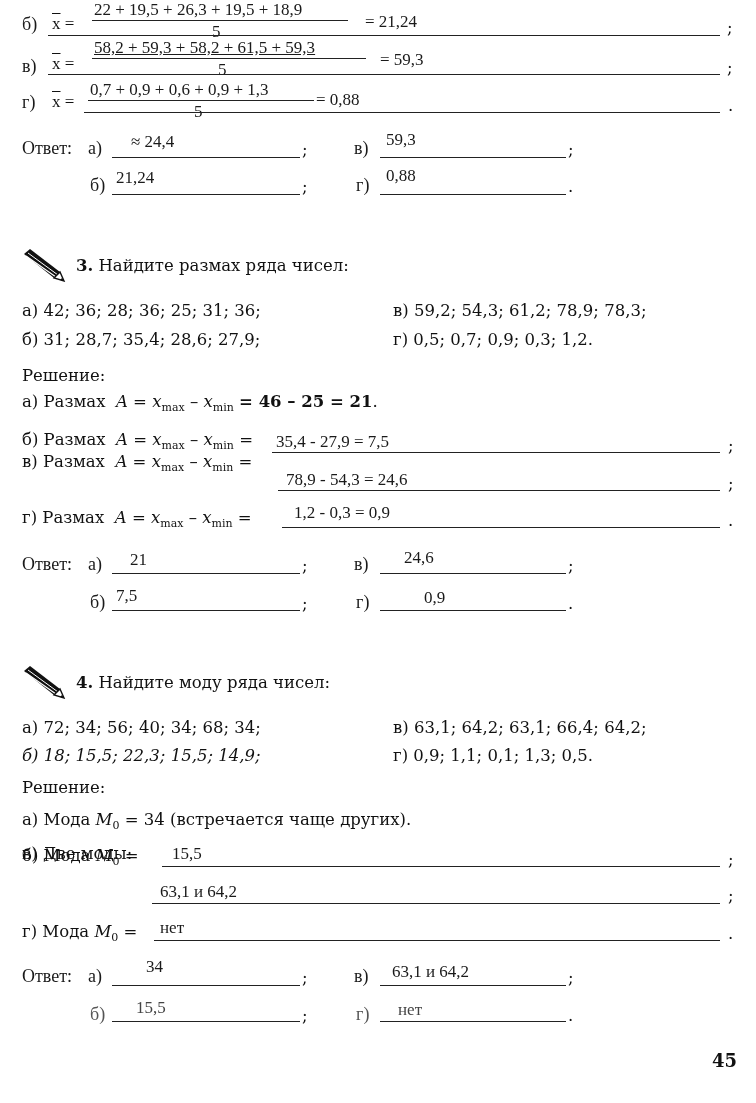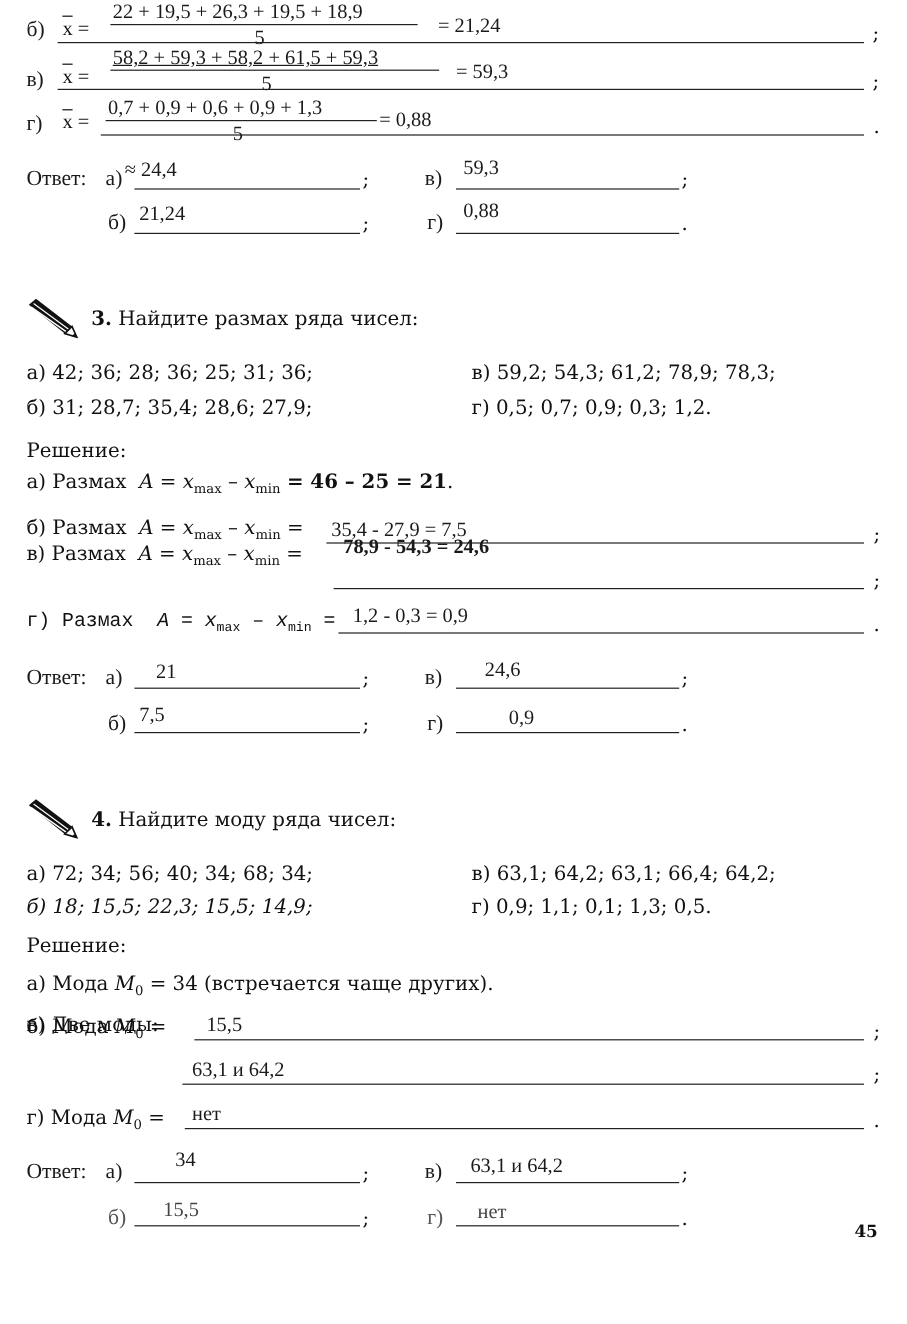--- a/index.html
+++ b/index.html
@@ -56,21 +56,21 @@
     </div>
     <span class="abs hand" style="left:316px;top:90px;">=  0,88</span>
     <div class="uline" style="left:84px;top:112px;width:636px;"></div>
     <span class="abs print" style="left:728px;top:96px;">.</span>
   </div>
 </div>
 
 <div>
   <span class="abs hand" style="left:22px;top:138px;font-size:18px;">Ответ:</span>
   <span class="abs hand" style="left:88px;top:138px;font-size:18px;">а)</span>
-  <span class="abs hand" style="left:104px;top:132px;">≈ 24,4</span>
+  <span class="abs hand" style="left:131px;top:132px;">≈ 24,4</span>
   <div class="uline" style="left:112px;top:157px;width:188px;"></div>
   <span class="abs print" style="left:302px;top:140px;">;</span>
 
   <span class="abs hand" style="left:354px;top:138px;font-size:18px;">в)</span>
   <span class="abs hand" style="left:386px;top:130px;">59,3</span>
   <div class="uline" style="left:380px;top:157px;width:186px;"></div>
   <span class="abs print" style="left:568px;top:140px;">;</span>
 
   <span class="abs hand" style="left:90px;top:175px;font-size:18px;">б)</span>
   <span class="abs hand" style="left:116px;top:168px;">21,24</span>
@@ -113,25 +113,25 @@
     <span class="math-i">A</span> = <span class="math-i">x</span><sub>max</sub> – <span class="math-i">x</span><sub>min</sub> =
   </div>
   <span class="abs hand" style="left:276px;top:432px;">35,4 - 27,9 = 7,5</span>
   <div class="uline" style="left:272px;top:452px;width:448px;"></div>
   <span class="abs print" style="left:728px;top:436px;">;</span>
 
   <div class="abs print" style="left:22px;top:452px;text-align:center;">
     <span>в) Размах</span>&nbsp;
     <span class="math-i">A</span> = <span class="math-i">x</span><sub>max</sub> – <span class="math-i">x</span><sub>min</sub> =
   </div>
-  <span class="abs hand" style="left:286px;top:446px;font-weight:bold;">78,9 - 54,3 = 24,6</span>
+  <span class="abs hand" style="left:286px;top:470px;">78,9 - 54,3 = 24,6</span>
   <div class="uline" style="left:278px;top:490px;width:442px;"></div>
   <span class="abs print" style="left:728px;top:474px;">;</span>
 
-  <div class="abs print" style="left:22px;top:508px;font-family:Liberation Mono, monospace;">
+  <div class="abs print" style="left:22px;top:508px;">
     <span>г)  Размах</span>&nbsp;
     <span class="math-i">A</span> = <span class="math-i">x</span><sub>max</sub> – <span class="math-i">x</span><sub>min</sub> =
   </div>
   <span class="abs hand" style="left:294px;top:503px;">1,2 - 0,3 = 0,9</span>
   <div class="uline" style="left:282px;top:527px;width:438px;"></div>
   <span class="abs print" style="left:728px;top:511px;">.</span>
 
   <div>
     <span class="abs hand" style="left:22px;top:554px;font-size:18px;">Ответ:</span>
     <span class="abs hand" style="left:88px;top:554px;font-size:18px;">а)</span>
@@ -219,13 +219,13 @@
     <div class="uline" style="left:112px;top:1021px;width:188px;"></div>
     <span class="abs print" style="left:302px;top:1006px;">;</span>
 
     <span class="abs hand" style="left:356px;top:1004px;font-size:18px;color:#555;">г)</span>
     <span class="abs hand" style="left:398px;top:1000px;color:#444;">нет</span>
     <div class="uline" style="left:380px;top:1021px;width:186px;"></div>
     <span class="abs print" style="left:568px;top:1006px;">.</span>
   </div>
 </div>
 
-<span class="abs print bold" style="left:712px;top:1019px;font-size:14px;">45</span>
+<span class="abs print bold" style="left:712px;top:1050px;font-size:18px;">45</span>
 
 </body></html>

